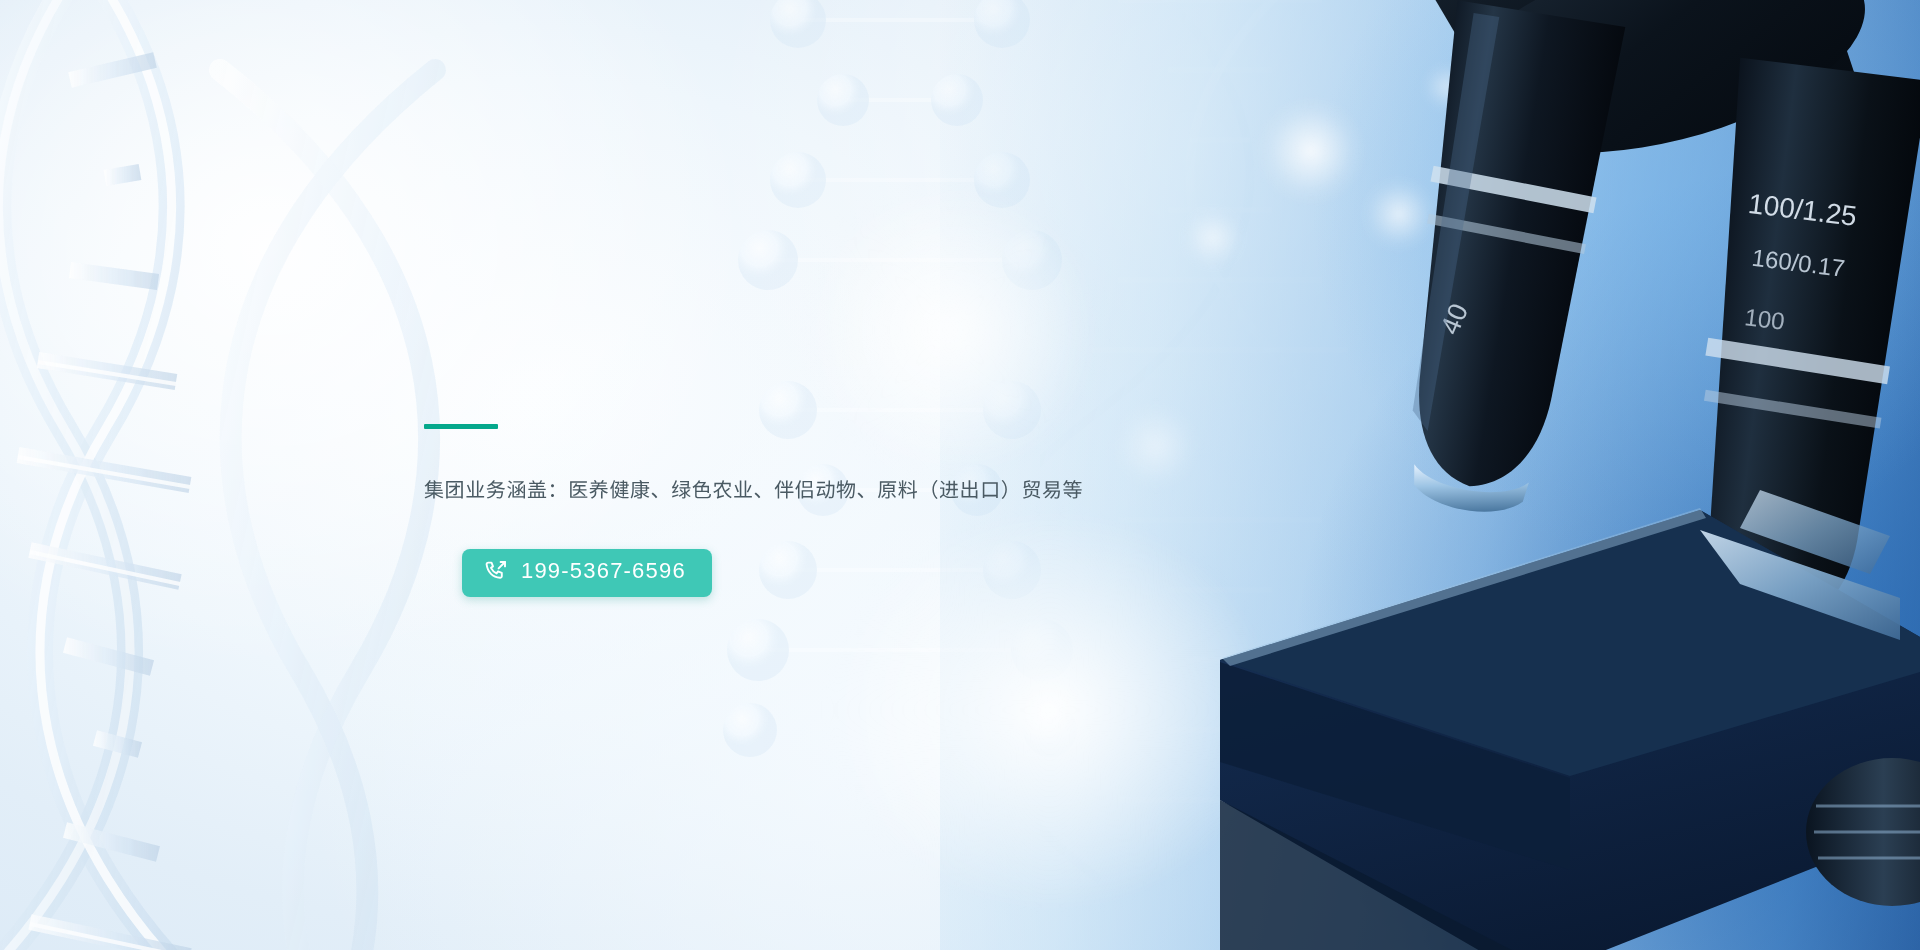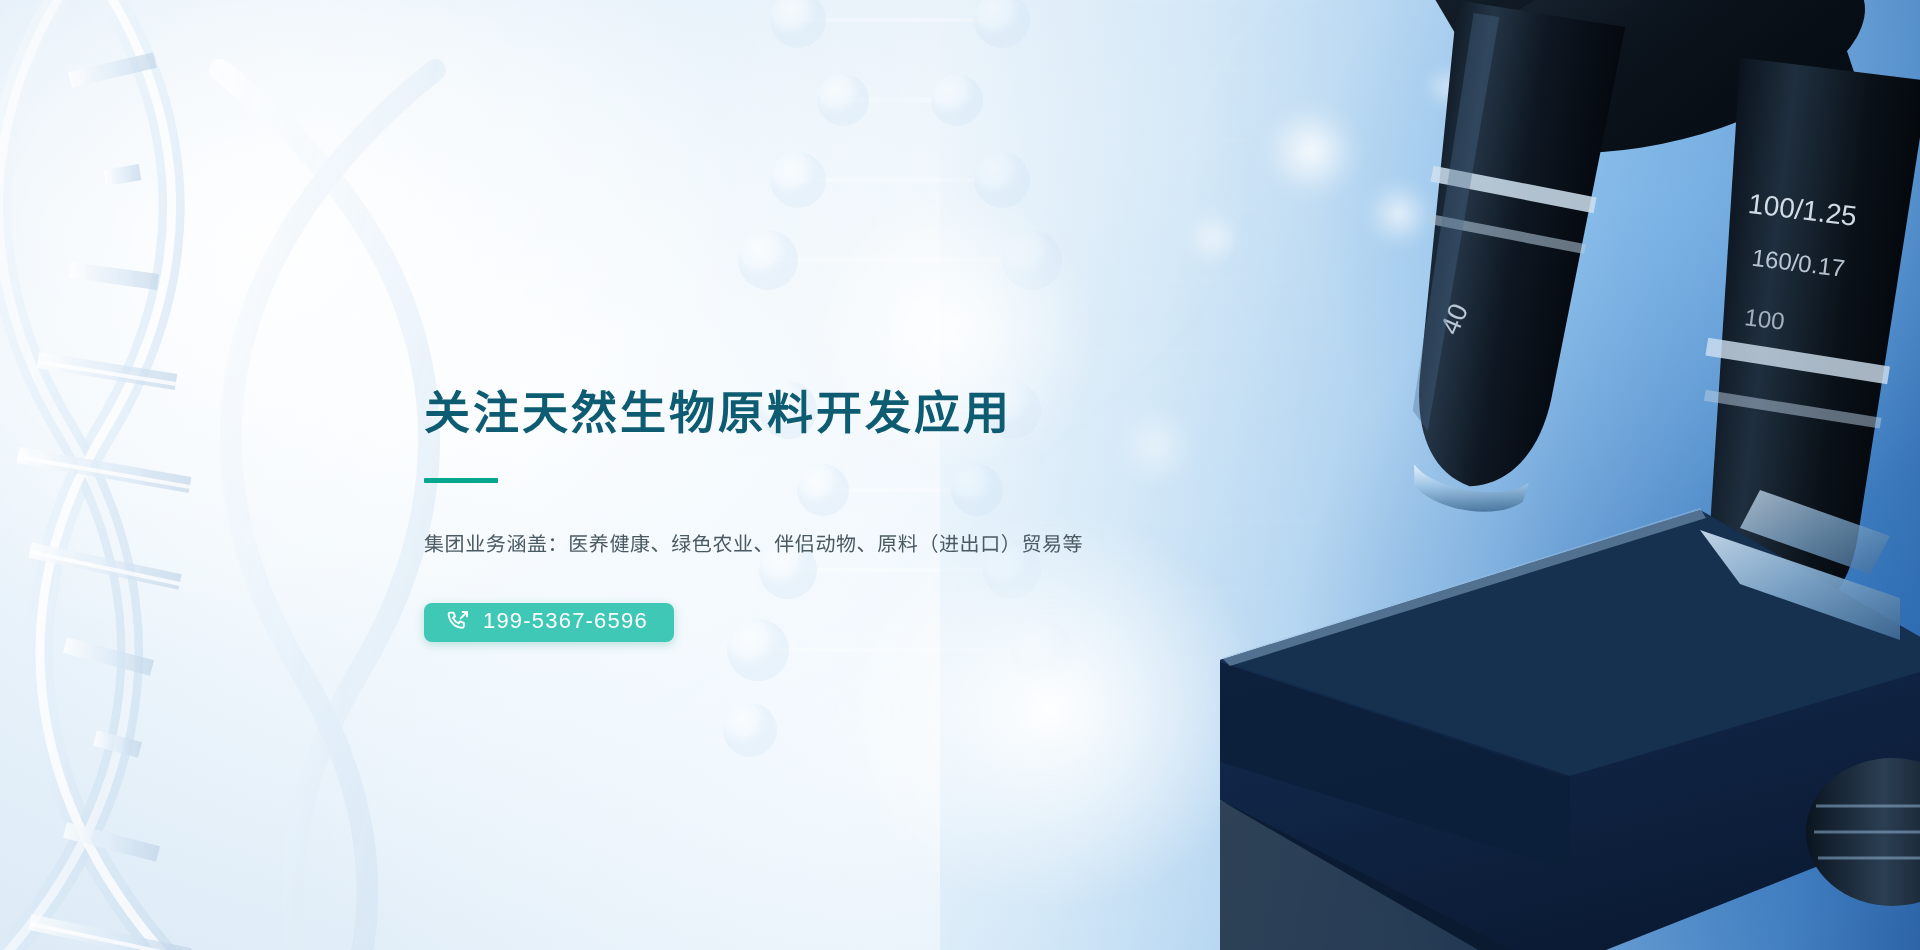--- a/index.html
+++ b/index.html
@@ -64,23 +64,24 @@
   }
   .rule{
     width:74px;height:5px;background:#05a88c;border-radius:1px;margin-top:38px;
   }
   .desc{margin-top:44px;}
   .desc p{
     font-size:20px;line-height:34px;color:#4a5a63;letter-spacing:.6px;white-space:nowrap;
   }
   .phone-btn{
     display:inline-flex;align-items:center;gap:13px;
-    margin-top:42px;height:39px;padding:0 26px 4px 22px;
+    margin-top:42px;height:48px;padding:0 26px 4px 22px;
     background:#3fc8b6;border-radius:8px;border:none;cursor:pointer;
     box-shadow:0 3px 10px rgba(42,160,145,.28);
+    margin-left:38px;
   }
   .phone-btn .num{
     font-size:22px;font-weight:400;color:#ffffff;letter-spacing:1.2px;
     font-family:"Liberation Sans","DejaVu Sans",sans-serif;
   }
   .phone-ico{width:24px;height:24px;display:block;flex:none;}
 </style>
 </head>
 <body>
 
@@ -299,21 +300,20 @@
       <line x1="716" y1="836" x2="868" y2="836"></line>
       <line x1="714" y1="862" x2="870" y2="862"></line>
       <line x1="718" y1="888" x2="866" y2="888"></line>
     </g>
 
     <path d="M 120 830 L 470 1010 L 120 1010 Z" fill="#0a1a30" opacity=".8"></path>
   </svg>
 
   <div class="content">
 
-    <h1 class="headline">关注天然生物原料开发应用</h1>
 
     <div class="rule"></div>
 
     <div class="desc">
       <p>集团业务涵盖：医养健康、绿色农业、伴侣动物、原料（进出口）贸易等</p>
     </div>
 
     <button class="phone-btn">
       <svg class="phone-ico" viewBox="0 0 24 24" fill="none" stroke="#ffffff" stroke-width="1.9" stroke-linecap="round" stroke-linejoin="round">
         <path d="M4.2 3.6h3.3l1.5 3.8-2 1.4a12.4 12.4 0 0 0 5.6 5.6l1.4-2 3.8 1.5v3.3a1.6 1.6 0 0 1-1.8 1.6C8.8 18.4 3.6 13.2 2.6 5.4A1.6 1.6 0 0 1 4.2 3.6z"></path>

